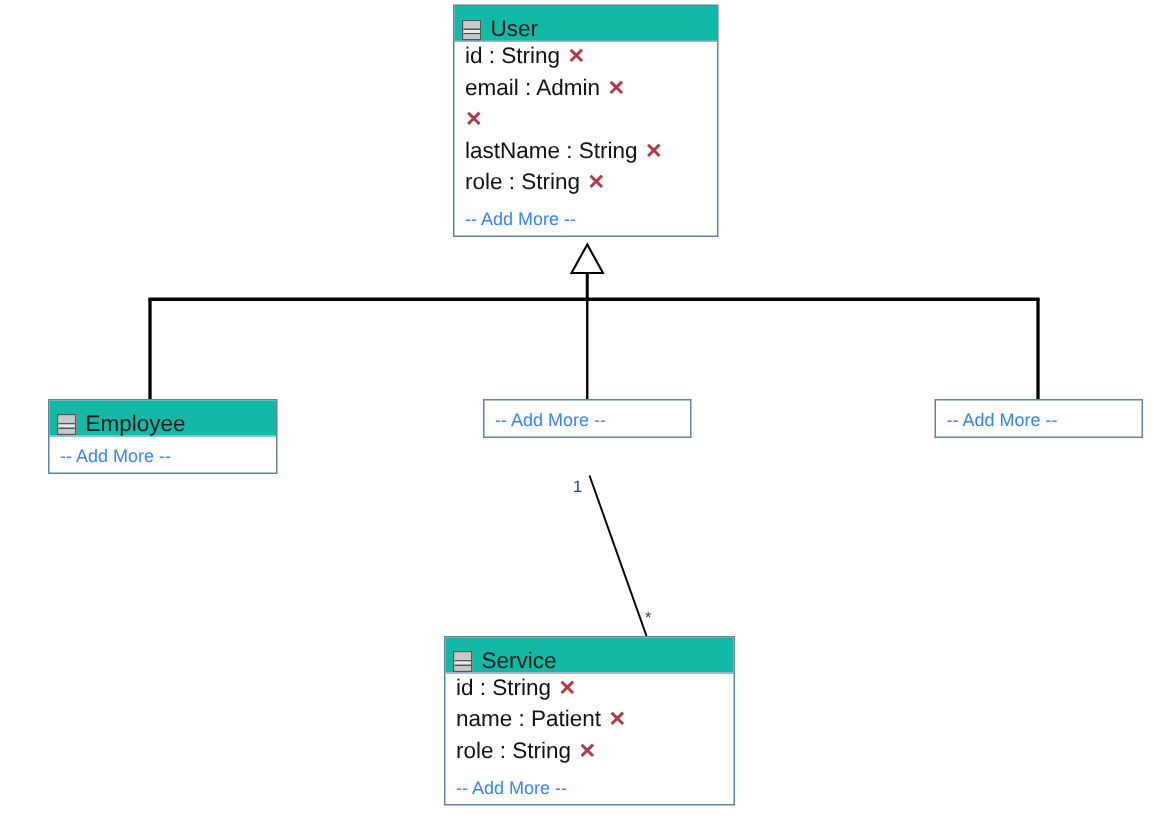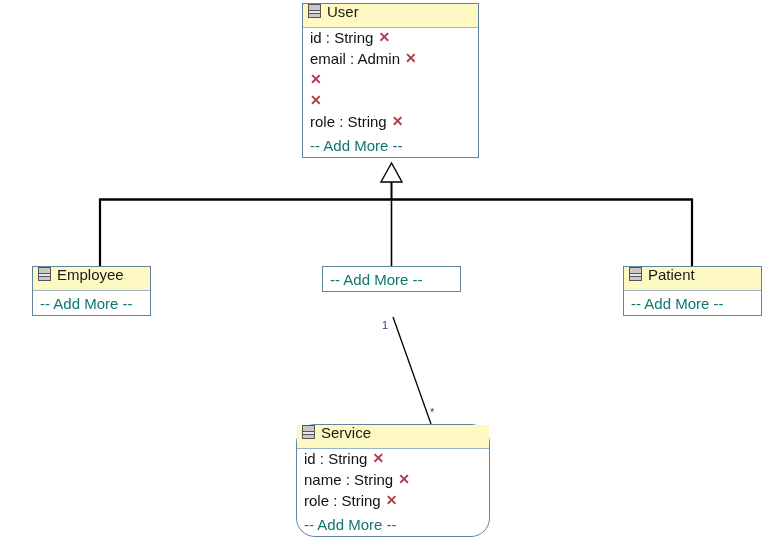--- a/index.html
+++ b/index.html
@@ -29,27 +29,27 @@
   
   .uml-class {
     position: absolute;
     box-sizing: border-box;
     background: #ffffff;
     border: 1px solid #60839e;
     z-index: 5;
   }
   .uml-header {
     display: flex;
-    align-items: flex-start;
+    align-items: flex-end;
     gap: 6px;
     height: 24px;
     padding: 0 6px 0 5px;
     border-bottom: 1px solid #9bb3c7;
     box-sizing: border-box;
-    background: #fef9c3;
+    background: #14b8a6;
   }
   .uml-title {
     font-size: 15px;
     color: #1a1a1a;
     line-height: 1;
     white-space: nowrap;
   }
   .uml-body {
     padding: 2px 0 1px 0;
   }
@@ -67,22 +67,22 @@
     color: #111111;
     line-height: 1;
   }
   .del-x {
     font-size: 14px;
     font-weight: bold;
     color: #b03a48;
     line-height: 1;
   }
   .add-more {
-    font-size: 15px;
-    color: #0f766e;
+    font-size: 12px;
+    color: #3b82f6;
     line-height: 1;
     padding: 0 7px;
     height: 21px;
     display: flex;
     align-items: center;
     white-space: nowrap;
   }
 
   
   .class-icon {
@@ -153,80 +153,73 @@
         <span class="del-x">✕</span>
       </div>
       <div class="attr-row">
         <span class="attr-text">email : Admin</span>
         <span class="del-x">✕</span>
       </div>
       <div class="attr-row">
         <span class="del-x">✕</span>
       </div>
       <div class="attr-row">
+        <span class="attr-text">lastName : String</span>
         <span class="del-x">✕</span>
       </div>
       <div class="attr-row">
         <span class="attr-text">role : String</span>
         <span class="del-x">✕</span>
       </div>
       <div class="add-more">-- Add More --</div>
     </div>
   </div>
 
-  <div class="uml-class" style="left:32px; top:266px; width:119px;">
+  <div class="uml-class" style="left:32px; top:266px; width:153px;">
     <div class="uml-header">
       <span class="class-icon">
         <span class="band b1"></span>
           <span class="band b2"></span>
           <span class="band b3"></span>
       </span>
       <span class="uml-title">Employee</span>
     </div>
     <div class="uml-body">
       <div class="add-more">-- Add More --</div>
     </div>
   </div>
 
   <div class="uml-class" style="left:322px; top:266px; width:139px;">
     <div class="uml-body">
       <div class="add-more">-- Add More --</div>
     </div>
   </div>
 
   <div class="uml-class" style="left:623px; top:266px; width:139px;">
-    <div class="uml-header">
-      <span class="class-icon">
-        <span class="band b1"></span>
-          <span class="band b2"></span>
-          <span class="band b3"></span>
-      </span>
-      <span class="uml-title">Patient</span>
-    </div>
-    <div class="uml-body">
-      <div class="add-more">-- Add More --</div>
-    </div>
-  </div>
-
-  <div class="uml-class" style="left:296px; top:424px; width:194px;border-radius:19px;">
+    <div class="uml-body">
+      <div class="add-more">-- Add More --</div>
+    </div>
+  </div>
+
+  <div class="uml-class" style="left:296px; top:424px; width:194px;">
     <div class="uml-header">
       <span class="class-icon">
         <span class="band b1"></span>
           <span class="band b2"></span>
           <span class="band b3"></span>
       </span>
       <span class="uml-title">Service</span>
     </div>
     <div class="uml-body">
       <div class="attr-row">
         <span class="attr-text">id : String</span>
         <span class="del-x">✕</span>
       </div>
       <div class="attr-row">
-        <span class="attr-text">name : String</span>
+        <span class="attr-text">name : Patient</span>
         <span class="del-x">✕</span>
       </div>
       <div class="attr-row">
         <span class="attr-text">role : String</span>
         <span class="del-x">✕</span>
       </div>
       <div class="add-more">-- Add More --</div>
     </div>
   </div>
 

